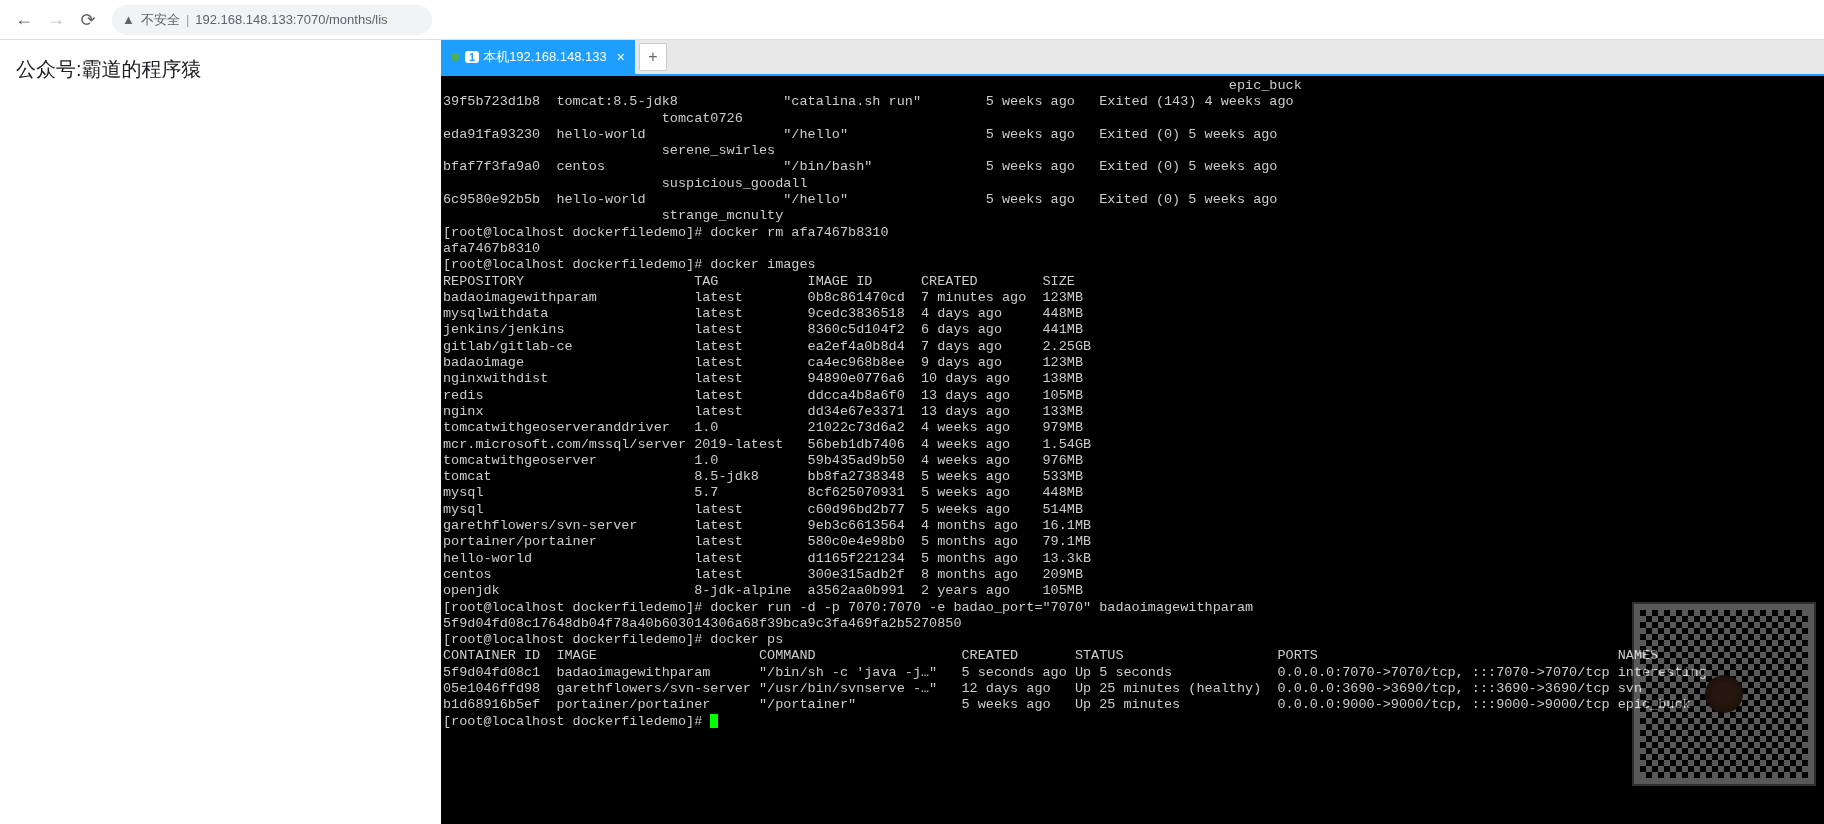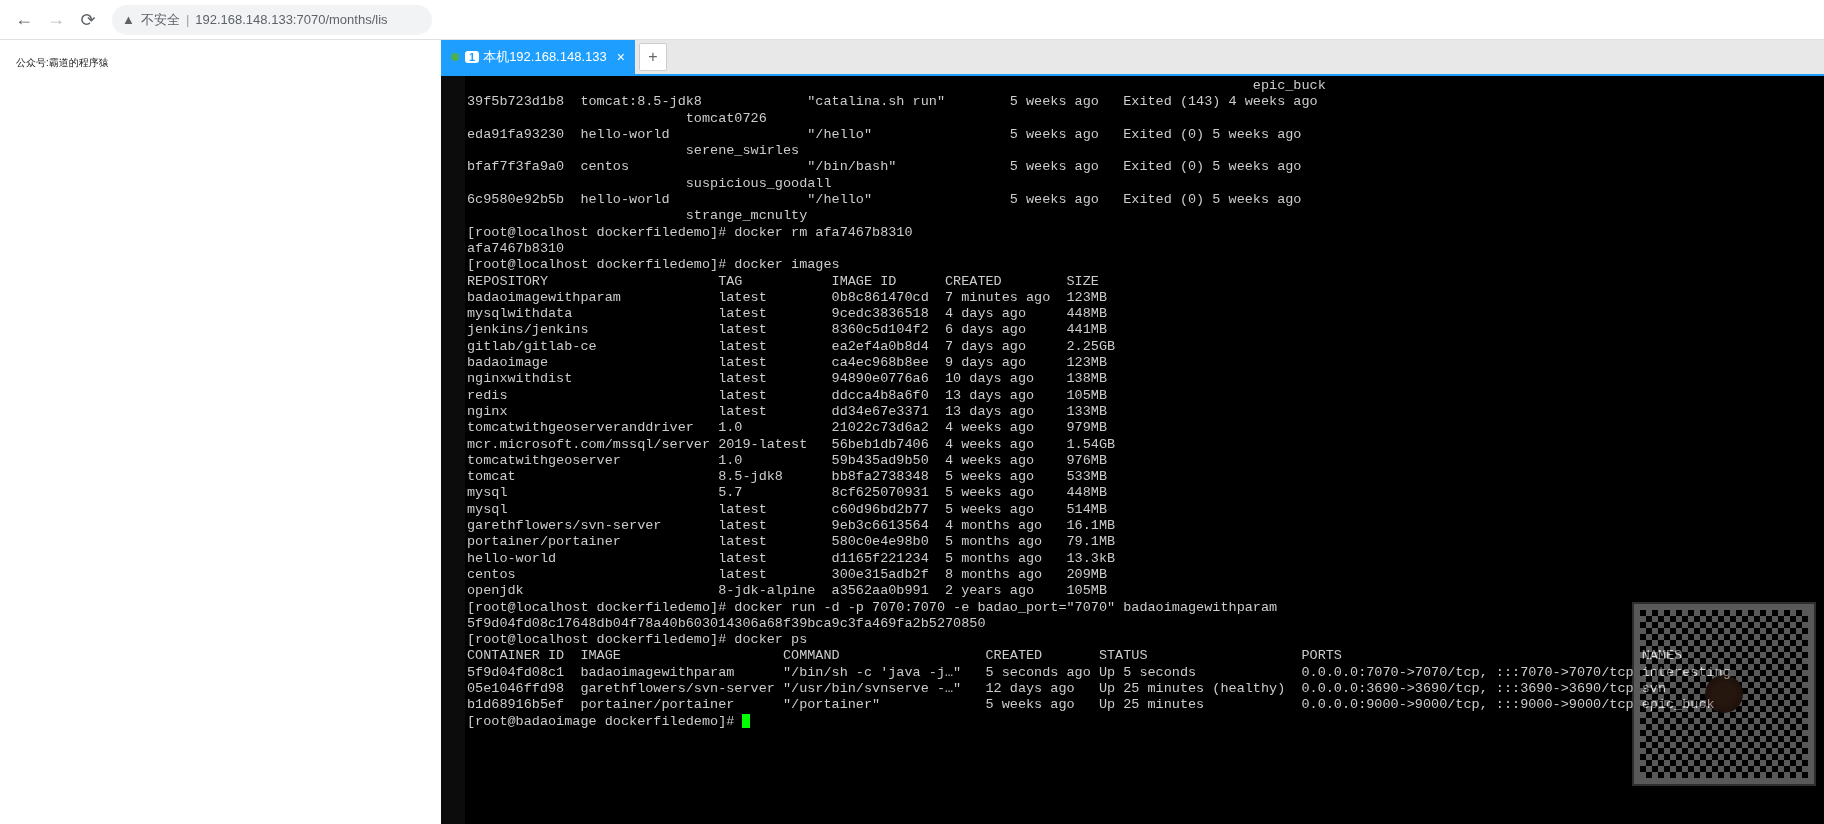--- a/index.html
+++ b/index.html
@@ -4,29 +4,29 @@
 <style>
 * { margin: 0; padding: 0; box-sizing: border-box; }
 body { font-family: "Segoe UI", Arial, sans-serif; width: 1824px; height: 824px; overflow: hidden; background: #fff; }
 .browser-bar { height: 40px; background: #fff; display: flex; align-items: center; padding: 0 8px; border-bottom: 1px solid #e0e0e0; }
 .nav-btn { width: 32px; height: 32px; display: flex; align-items: center; justify-content: center; color: #5f6368; font-size: 18px; cursor: pointer; border-radius: 50%; }
 .nav-btn.disabled { color: #bdbdbd; }
 .addr-box { flex: 0 0 320px; height: 30px; background: #f1f3f4; border-radius: 15px; display: flex; align-items: center; padding: 0 10px; margin-left: 8px; font-size: 13px; color: #5f6368; }
 .addr-box .warn { margin-right: 6px; color: #5f6368; }
 .addr-box .sep { margin: 0 6px; color: #9aa0a6; }
 .content { display: flex; height: 784px; }
-.left-pane { width: 441px; padding: 16px; font-size: 10px; color: #202124; }
+.left-pane { width: 441px; padding: 16px; font-size: 20px; color: #202124; }
 .terminal-pane { flex: 1; background: #0c0c0c; display: flex; flex-direction: column; overflow: hidden; }
 .tab-strip { height: 36px; background: #e8e8e8; display: flex; align-items: flex-end; border-bottom: 2px solid #1e9fff; }
 .tab { height: 34px; background: #1e9fff; color: #fff; display: flex; align-items: center; padding: 0 10px; font-size: 13px; position: relative; }
 .tab .dot { width: 8px; height: 8px; background: #4caf50; border-radius: 50%; margin-right: 6px; }
 .tab .num { background: #fff; color: #1e9fff; border-radius: 3px; padding: 0 4px; font-size: 11px; font-weight: bold; margin-right: 4px; }
 .tab .close { margin-left: 10px; font-size: 14px; cursor: pointer; }
 .tab-add { width: 28px; height: 28px; background: #fff; border: 1px solid #ccc; margin-left: 4px; margin-bottom: 3px; display: flex; align-items: center; justify-content: center; font-size: 16px; color: #666; cursor: pointer; border-radius: 2px; }
-.term-body { flex: 1; background: #000; color: #ccc; font-family: Consolas, "Courier New", monospace; font-size: 13.5px; line-height: 16.3px; padding: 2px 0 2px 2px; white-space: pre; overflow: hidden; position: relative; margin-left: 24px; }
+.term-body { flex: 1; background: #000; color: #ccc; font-family: Consolas, "Courier New", monospace; font-size: 13.5px; line-height: 16.3px; padding: 2px 0 2px 2px; white-space: pre; overflow: hidden; position: relative; }
 .cursor { display: inline-block; width: 8px; height: 14px; background: #00ff00; vertical-align: middle; }
 .qr { position: absolute; right: 10px; bottom: 40px; width: 180px; height: 180px; opacity: 0.35; background: repeating-conic-gradient(#fff 0 25%, #000 0 50%) 0 0/12px 12px; border: 6px solid #fff; outline: 2px solid #888; }
 .qr::after { content: ""; position: absolute; inset: 65px; border-radius: 50%; background: radial-gradient(circle, #6b3f2a 40%, #3a2416 100%); }
 </style>
 </head>
 <body>
 
 <div class="browser-bar">
   <div class="nav-btn">←</div>
   <div class="nav-btn disabled">→</div>
@@ -86,15 +86,15 @@
 hello-world                    latest        d1165f221234  5 months ago   13.3kB
 centos                         latest        300e315adb2f  8 months ago   209MB
 openjdk                        8-jdk-alpine  a3562aa0b991  2 years ago    105MB
 [root@localhost dockerfiledemo]# docker run -d -p 7070:7070 -e badao_port="7070" badaoimagewithparam
 5f9d04fd08c17648db04f78a40b603014306a68f39bca9c3fa469fa2b5270850
 [root@localhost dockerfiledemo]# docker ps
 CONTAINER ID  IMAGE                    COMMAND                  CREATED       STATUS                   PORTS                                     NAMES
 5f9d04fd08c1  badaoimagewithparam      "/bin/sh -c 'java -j…"   5 seconds ago Up 5 seconds             0.0.0.0:7070-&gt;7070/tcp, :::7070-&gt;7070/tcp interesting
 05e1046ffd98  garethflowers/svn-server "/usr/bin/svnserve -…"   12 days ago   Up 25 minutes (healthy)  0.0.0.0:3690-&gt;3690/tcp, :::3690-&gt;3690/tcp svn
 b1d68916b5ef  portainer/portainer      "/portainer"             5 weeks ago   Up 25 minutes            0.0.0.0:9000-&gt;9000/tcp, :::9000-&gt;9000/tcp epic_buck
-<span>[root@badaoimage dockerfiledemo]# </span><span class="cursor"></span><div class="qr"></div></div>
+<span>[root@localhost dockerfiledemo]# </span><span class="cursor"></span><div class="qr"></div></div>
   </div>
 </div>
 
 </body></html>

